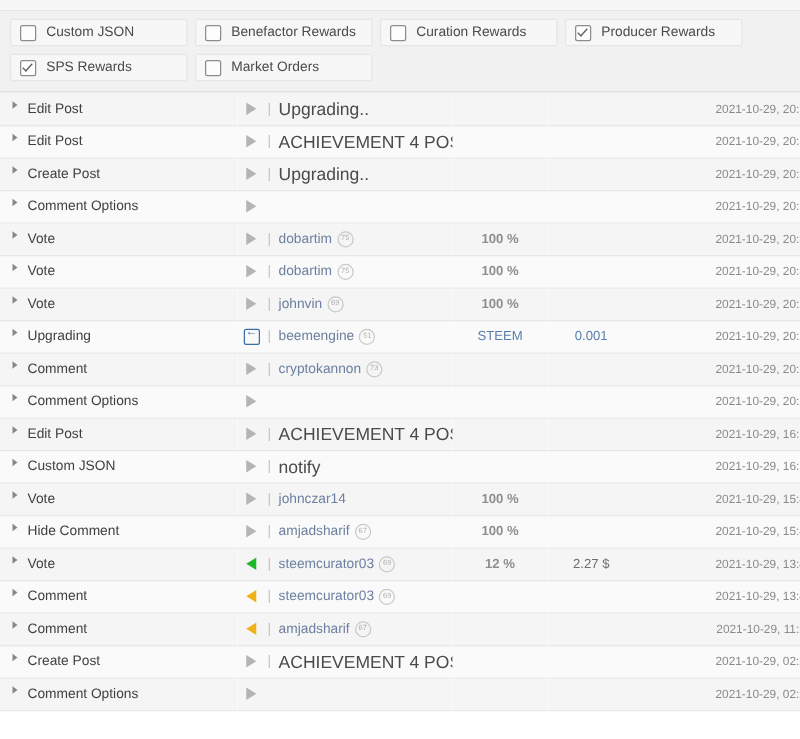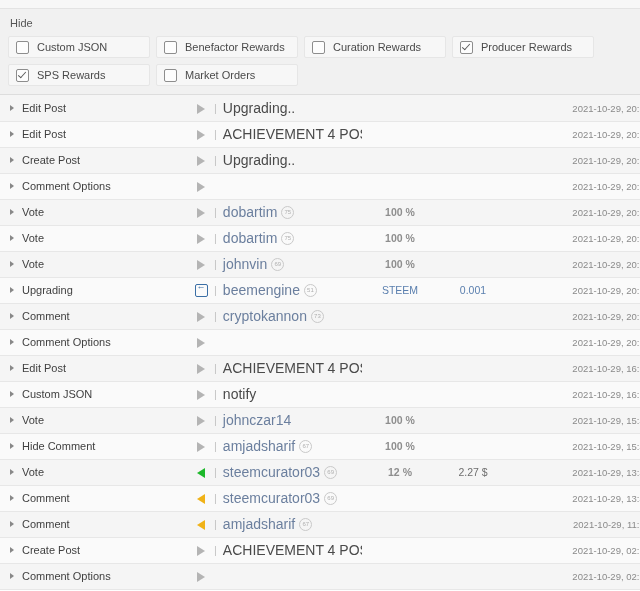--- a/index.html
+++ b/index.html
@@ -103,21 +103,21 @@
 
   .col-type   { width: 180px; padding-left: 10px !important; }
   .col-icon   { width: 22px;  text-align: center; }
   .col-detail { width: 150px; }
   .col-pct    { width: 76px;  text-align: center; }
   .col-amt    { width: 70px;  text-align: center; }
   .col-time   { width: 142px; text-align: right; padding-right: 10px !important; }
 
   .type-cell {
     display: flex;
-    align-items: center;
+    align-items: flex-start;
   }
   .caret {
     width: 0; height: 0;
     border-left: 4px solid #888888;
     border-top: 3.5px solid transparent;
     border-bottom: 3.5px solid transparent;
     margin-right: 8px;
     flex: 0 0 auto;
     cursor: pointer;
   }
@@ -164,21 +164,21 @@
   .pipe {
     color: #c3c3c3;
     margin: 0 6px 0 2px;
     font-size: 11px;
   }
   .title-text {
     font-size: 14px;
     color: #4a4a4a;
   }
   .user-link {
-    font-size: 14px;
+    font-size: 11px;
     color: #6b7f9e;
     cursor: pointer;
   }
   .rep-badge {
     display: inline-block;
     width: 11px;
     height: 11px;
     line-height: 11px;
     border: 1px solid #c9c9c9;
     border-radius: 50%;
@@ -192,21 +192,20 @@
   .amt-blue  { font-size: 10.5px; color: #5a7fae; }
   .amt-text  { font-size: 10.5px; color: #6e6e6e; }
   .time-text { font-size: 9.5px;  color: #8a8a8a; }
 </style>
 </head>
 <body>
 
 <div class="top-strip"></div>
 
 <div class="filter-panel">
-  <div class="hide-label">Hide</div>
   <div class="chk-grid">
       <div class="chk-item">
         <span class="chk-box"></span>
         <span class="chk-label">Custom JSON</span>
       </div>
       <div class="chk-item">
         <span class="chk-box"></span>
         <span class="chk-label">Benefactor Rewards</span>
       </div>
       <div class="chk-item">

